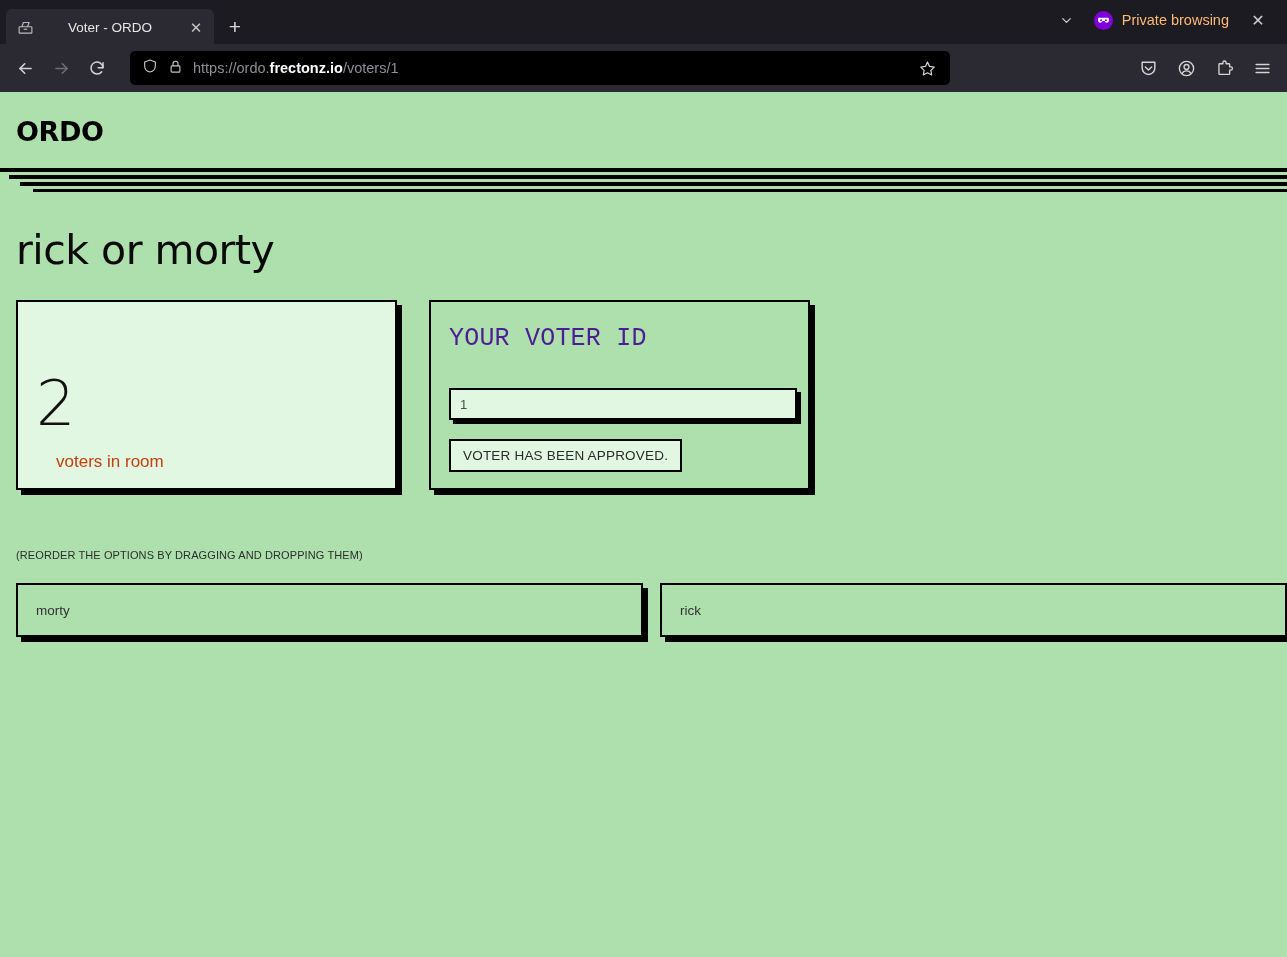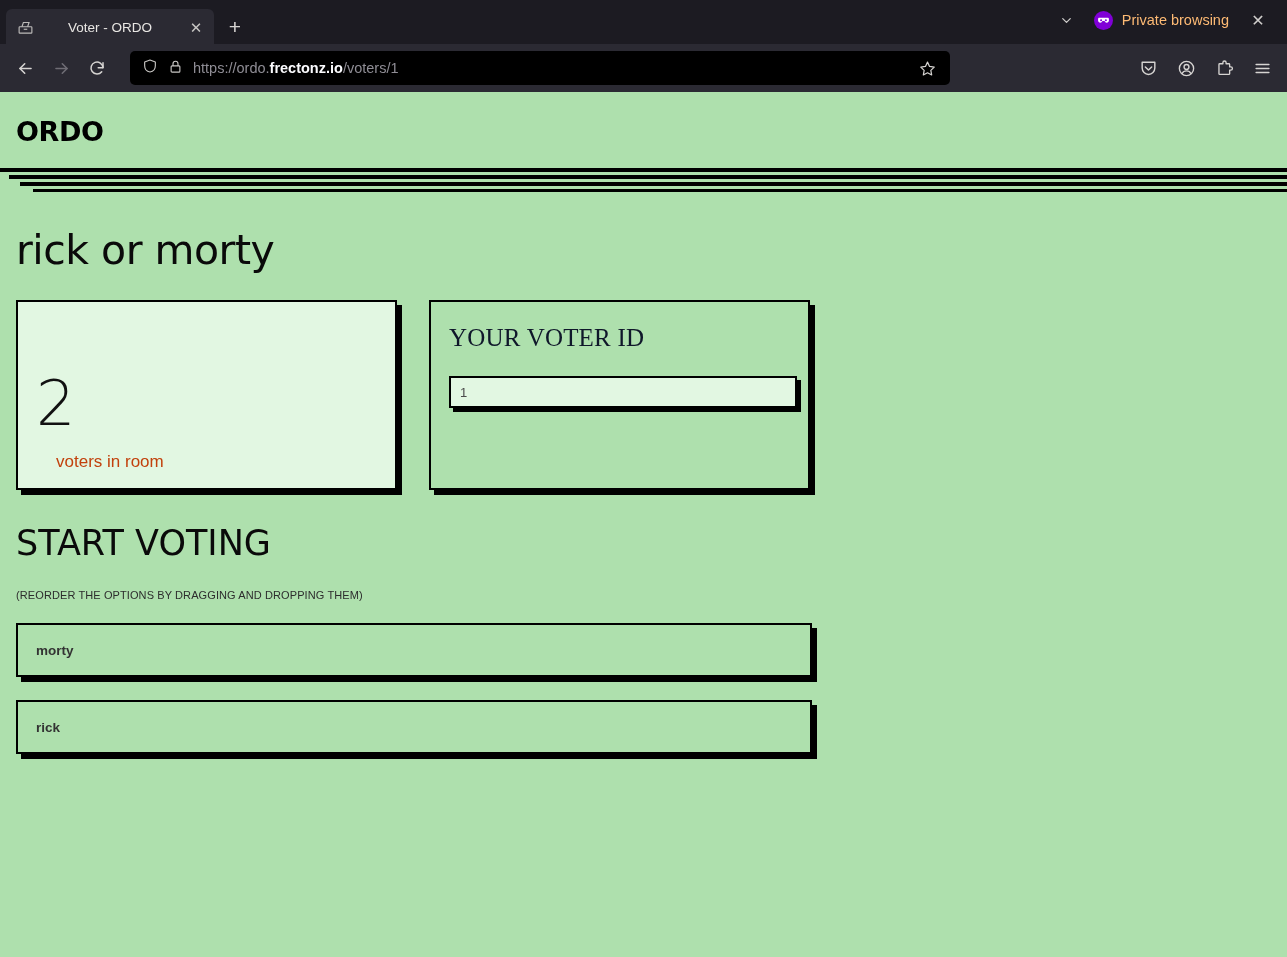--- a/index.html
+++ b/index.html
@@ -120,43 +120,43 @@
     font-size: 62px; font-weight: 300; line-height: 0.95; color: #111;
     font-family: "DejaVu Sans", sans-serif; margin-bottom: 18px;
   }
   .count-label { font-size: 17px; color: #c2410c; margin-left: 20px; }
 
   .card-voterid {
     width: 381px; height: 190px; background: #aee0ad; position: relative;
     padding: 22px 18px 18px 18px;
   }
   .voterid-title {
-    font-size: 25px; color: #0f172a; letter-spacing: .2px; margin-bottom: 24px;
-    font-family: Liberation Serif, serif;
+    font-size: 25px; color: #4c1d95; letter-spacing: .2px; margin-bottom: 35px;
+    font-family: Liberation Mono, monospace;
   }
   .voterid-input {
     width: 348px; height: 32px; background: #e2f7e2; border: 2px solid #000;
     box-shadow: 4px 4px 0 0 #000; font-size: 13px; color: #4b4b4b;
     padding: 0 9px; font-family: "Liberation Sans", sans-serif; display: block;
   }
   .voterid-status {
     margin-top: 19px; display: inline-block; border: 2px solid #000; background: #e2f7e2;
     font-size: 13.5px; color: #2b2b2b; padding: 7px 12px; letter-spacing: .2px;
   }
 
   .voting-section { padding: 33px 0 0 16px; }
   .voting-title {
     font-size: 35px; color: #0a0a0a; letter-spacing: 0px;
     font-family: "DejaVu Sans", sans-serif;
   }
   .voting-hint {
     margin-top: 26px; font-size: 11px; color: #2d2d2d; letter-spacing: .1px;
   }
 
-  .options { margin-top: 22px; display: flex; flex-direction: column; gap: 23px; font-weight: bold; }
+  .options { margin-top: 22px; display: flex; flex-direction: row; gap: 17px; }
   .option-row {
     width: 796px; height: 54px; background: #aee0ad; display: flex; align-items: center;
     padding: 0 18px; font-size: 13.5px; color: #333;
   }
   .submit-btn {
     margin-top: 17px; width: 796px; height: 38px; background: #aee0ad;
     display: flex; align-items: center; padding: 0 17px; font-size: 18px; color: #111;
     font-family: "DejaVu Sans", sans-serif;
   }
 </style>
@@ -289,25 +289,25 @@
     <div class="cards-row">
 
       <div class="card-count hardbox">
         <div class="count-value">2</div>
         <div class="count-label">voters in room</div>
       </div>
 
       <div class="card-voterid hardbox">
         <div class="voterid-title">YOUR VOTER ID</div>
         <input class="voterid-input" type="text" value="1" style="">
+        <div class="voterid-status">VOTER HAS BEEN APPROVED.</div>
       </div>
     </div>
 
     <div class="voting-section">
-      <div class="voting-title">START VOTING</div>
       <div class="voting-hint">(REORDER THE OPTIONS BY DRAGGING AND DROPPING THEM)</div>
 
       <div class="options">
         <div class="option-row hardbox">
           <span>morty</span>
         </div>
         <div class="option-row hardbox">
           <span>rick</span>
         </div>
       </div>

